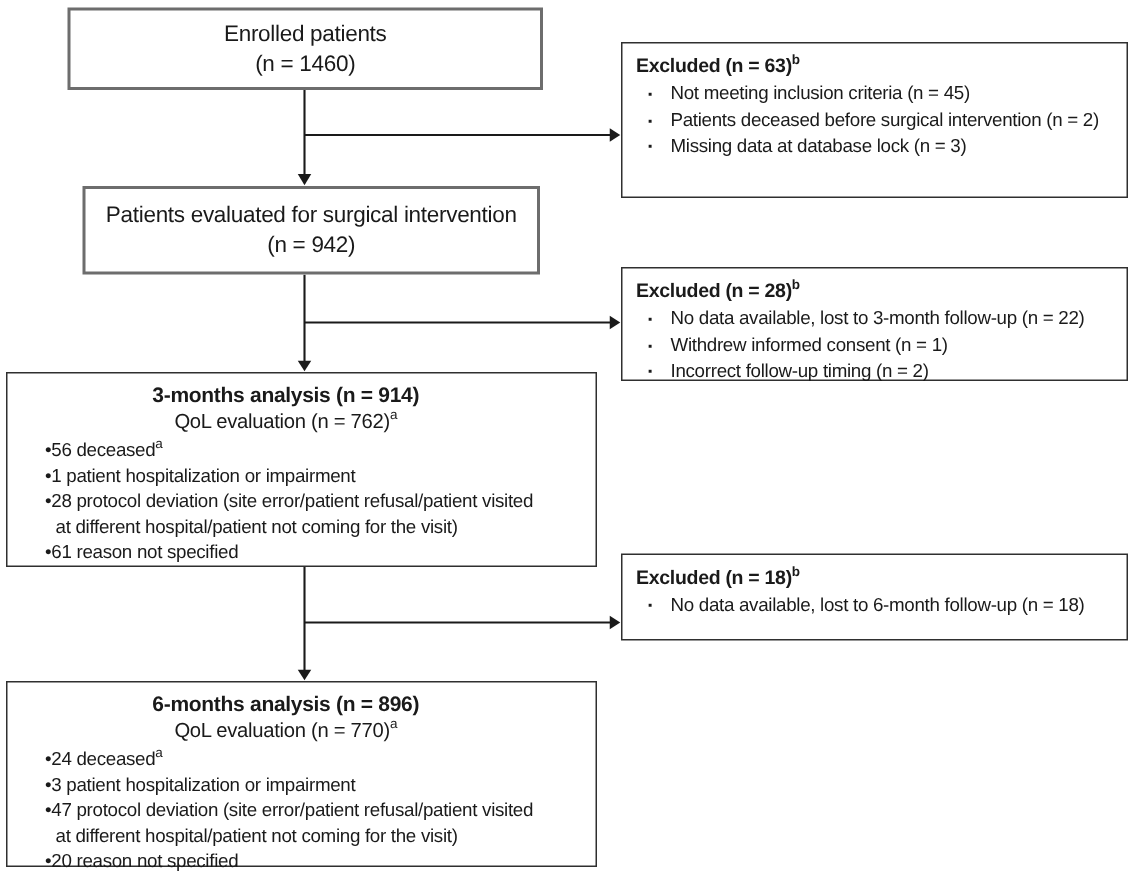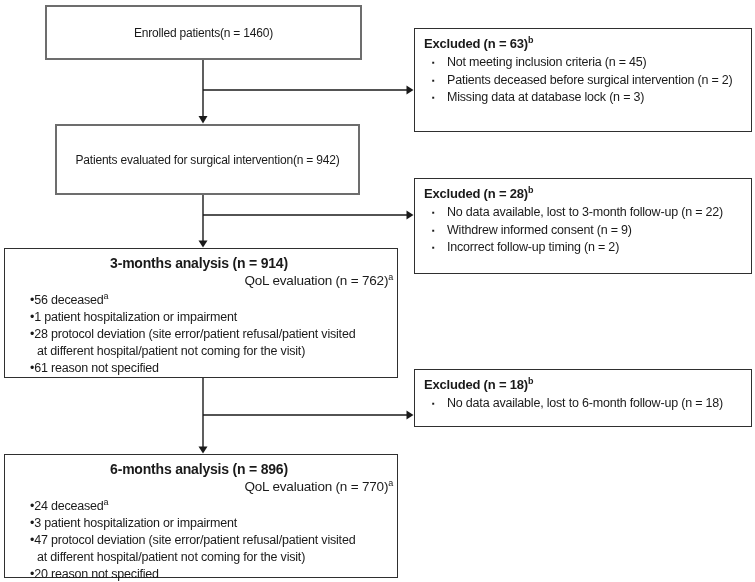--- a/index.html
+++ b/index.html
@@ -6,40 +6,40 @@
   .canvas {
     position:relative; width:755px; height:582px; background:#ffffff;
     font-family:"Liberation Sans","DejaVu Sans",sans-serif;
     color:#1a1a1a; overflow:hidden; letter-spacing:-0.2px;
   }
   .box { position:absolute; background:#ffffff; box-sizing:border-box; }
 
   
   .flowbox {
     border:2px solid #6d6d6d;
-    display:flex; flex-direction:row; justify-content:center; align-items:center;
-    text-align:center; font-size:12px; line-height:20px;
+    display:flex; flex-direction:column; justify-content:center; align-items:center;
+    text-align:center; font-size:15px; line-height:20px;
   }
   .b-enrolled  { left:45px;  top:5px;   width:317px; height:55px; }
-  .b-evaluated { left:55px;  top:124px; width:305px; height:71px; }
+  .b-evaluated { left:55px;  top:124px; width:305px; height:59px; }
 
   
-  .analysisbox { border:1.5px solid #2f2f2f; padding:5px 4px 0 0; font-size:12.5px; }
+  .analysisbox { border:1.5px solid #2f2f2f; padding:5px 21px 0 0; font-size:12.5px; }
   .b-an3 { left:4px; top:248px; width:394px; height:130px; }
   .b-an6 { left:4px; top:454px; width:394px; height:124px; }
   .an-title { text-align:center; font-weight:bold; font-size:14px; line-height:18px; }
-  .an-sub   { text-align:right; font-size:13.5px; line-height:18px; }
+  .an-sub   { text-align:center; font-size:13.5px; line-height:18px; }
   .an-list  { margin:2px 0 0 0; padding:0 4px 0 25px; list-style:none; line-height:17px; }
   .an-list li { padding-left:7px; text-indent:-7px; white-space:pre-wrap; }
   .an-list li::before { content:"\2022"; }
 
   
   .exclbox { border:1.5px solid #2f2f2f; padding:6px 4px 0 9px; font-size:12.5px; }
   .b-excl1 { left:414px; top:28px;  width:338px; height:104px; }
-  .b-excl2 { left:414px; top:178px; width:338px; height:96px;  }
+  .b-excl2 { left:414px; top:178px; width:338px; height:76px;  }
   .b-excl3 { left:414px; top:369px; width:338px; height:58px;  }
   .excl-title { font-weight:bold; font-size:13px; line-height:18px; }
   .excl-list { margin:1px 0 0 0; padding:0; list-style:none; line-height:17.5px; }
   .excl-list li { display:flex; white-space:pre-wrap; }
   .excl-list li::before {
     content:"\25AA"; flex:0 0 auto; width:15px; margin-left:8px;
     font-size:8px; line-height:17.5px;
   }
 
   sup { font-size:9px; vertical-align:super; line-height:0; }
@@ -90,21 +90,21 @@
 
   <div class="box flowbox b-evaluated">
     <div>Patients evaluated for surgical intervention</div>
     <div>(n = 942)</div>
   </div>
 
   <div class="box exclbox b-excl2">
     <div class="excl-title"><span>Excluded (n = 28)</span><sup>b</sup></div>
     <ul class="excl-list">
       <li><span>No data available, lost to 3-month follow-up (n = 22)</span></li>
-      <li><span>Withdrew informed consent (n = 9)</span></li>
+      <li><span>Withdrew informed consent (n = 1)</span></li>
       <li><span>Incorrect follow-up timing (n = 2)</span></li>
     </ul>
   </div>
 
   <div class="box analysisbox b-an3">
     <div class="an-title">3-months analysis (n = 914)</div>
     <div class="an-sub"><span>QoL evaluation (n = 762)</span><sup>a</sup></div>
     <ul class="an-list">
       <li><span>56 deceased</span><sup>a</sup></li>
       <li><span>1 patient hospitalization or impairment</span><sup></sup></li>

